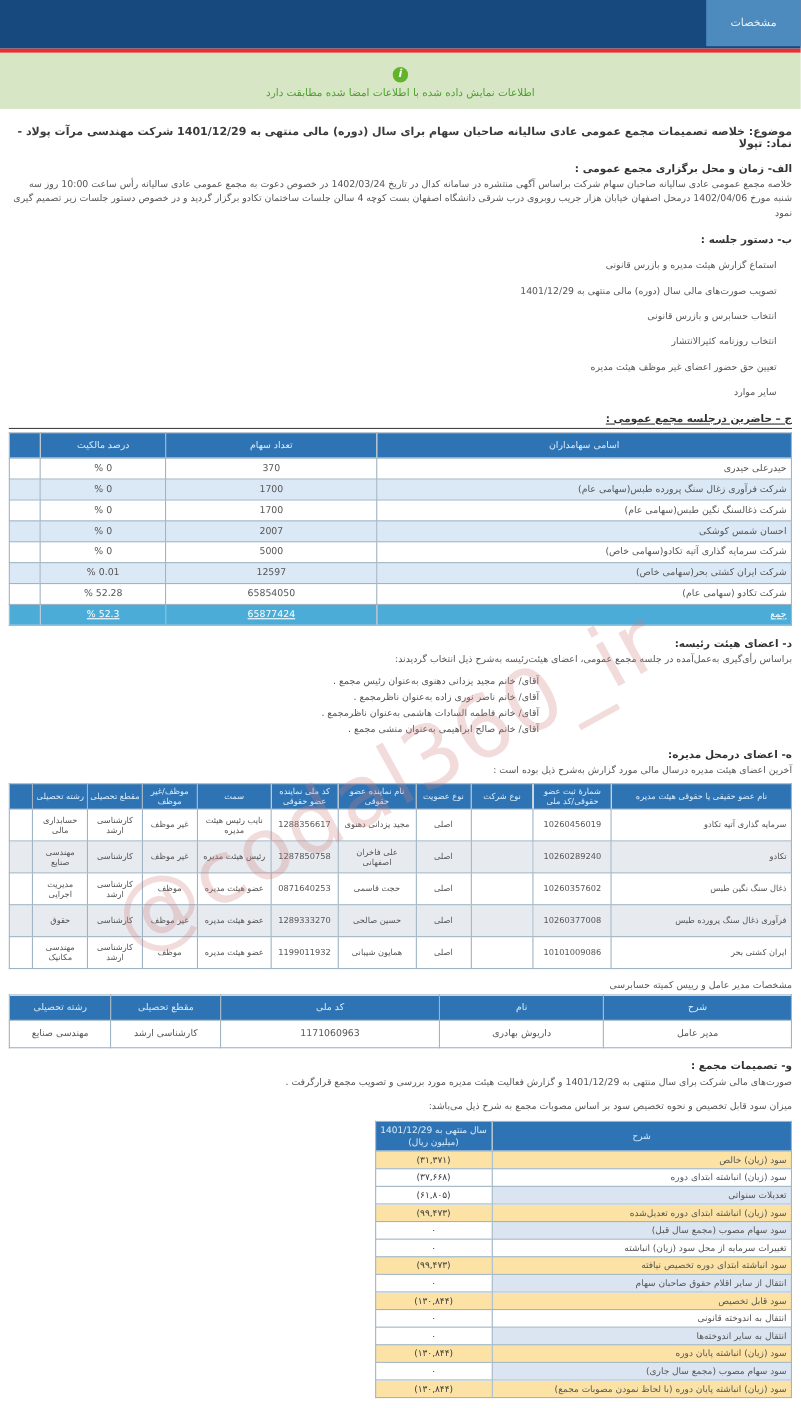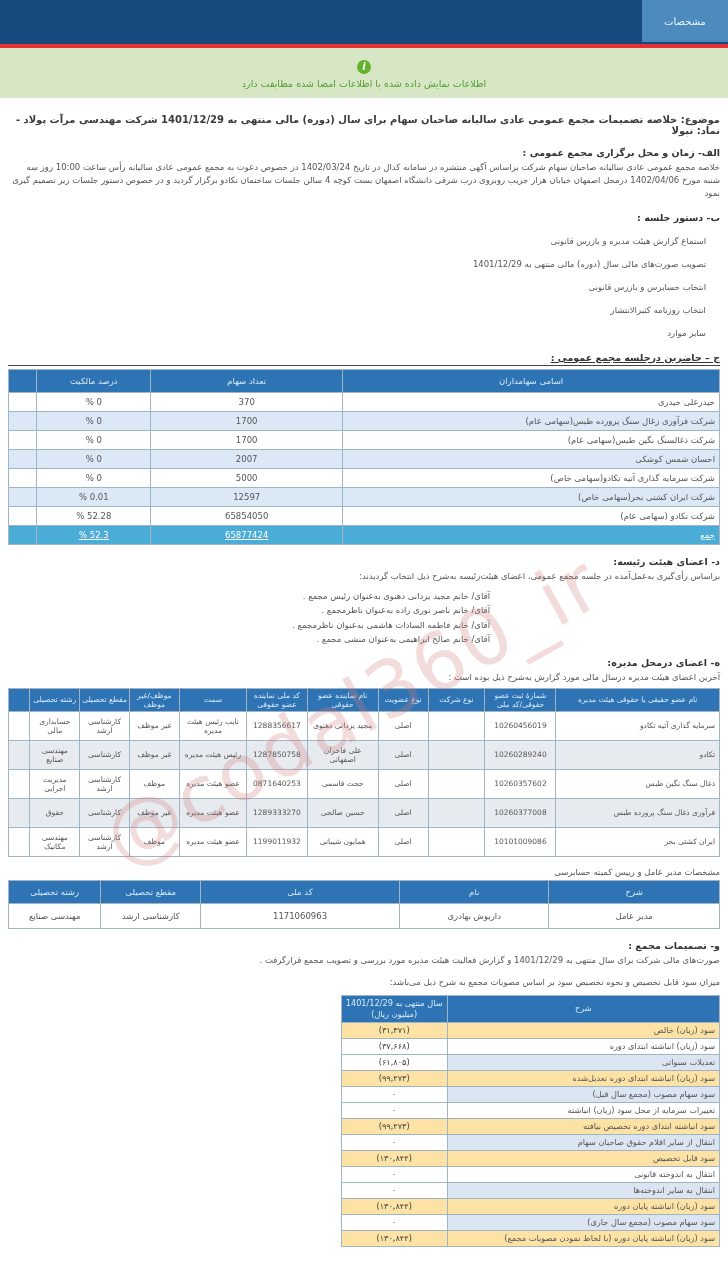--- a/index.html
+++ b/index.html
@@ -67,20 +67,21 @@
 
   <div class="sec-h">الف- زمان و محل برگزاری مجمع عمومی :</div>
   <p class="para">خلاصه مجمع عمومی عادی سالیانه صاحبان سهام شرکت براساس آگهی منتشره در سامانه کدال در تاریخ 1402/03/24 در خصوص دعوت به مجمع عمومی عادی سالیانه رأس ساعت 10:00 روز سه شنبه مورخ 1402/04/06 درمحل اصفهان خیابان هزار جریب روبروی درب شرقی دانشگاه اصفهان بست کوچه 4 سالن جلسات ساختمان تکادو برگزار گردید و در خصوص دستور جلسات زیر تصمیم گیری نمود</p>
 
   <div class="sec-h">ب- دستور جلسه :</div>
   <div>
     <div class="agenda-item">استماع گزارش هیئت مدیره و بازرس قانونی</div>
     <div class="agenda-item">تصویب صورت‌های مالی سال (دوره) مالی منتهی به 1401/12/29</div>
     <div class="agenda-item">انتخاب حسابرس و بازرس قانونی</div>
     <div class="agenda-item">انتخاب روزنامه کثیرالانتشار</div>
+    <div class="agenda-item">تعیین حق حضور اعضای غیر موظف هیئت مدیره</div>
     <div class="agenda-item">سایر موارد</div>
   </div>
 
   <div class="sec-h underline-full">ج – حاضرین درجلسه مجمع عمومی :</div>
 
   <table class="tbl attendees">
     <colgroup>
         <col style="width:53%">
         <col style="width:27%">
         <col style="width:16%">

